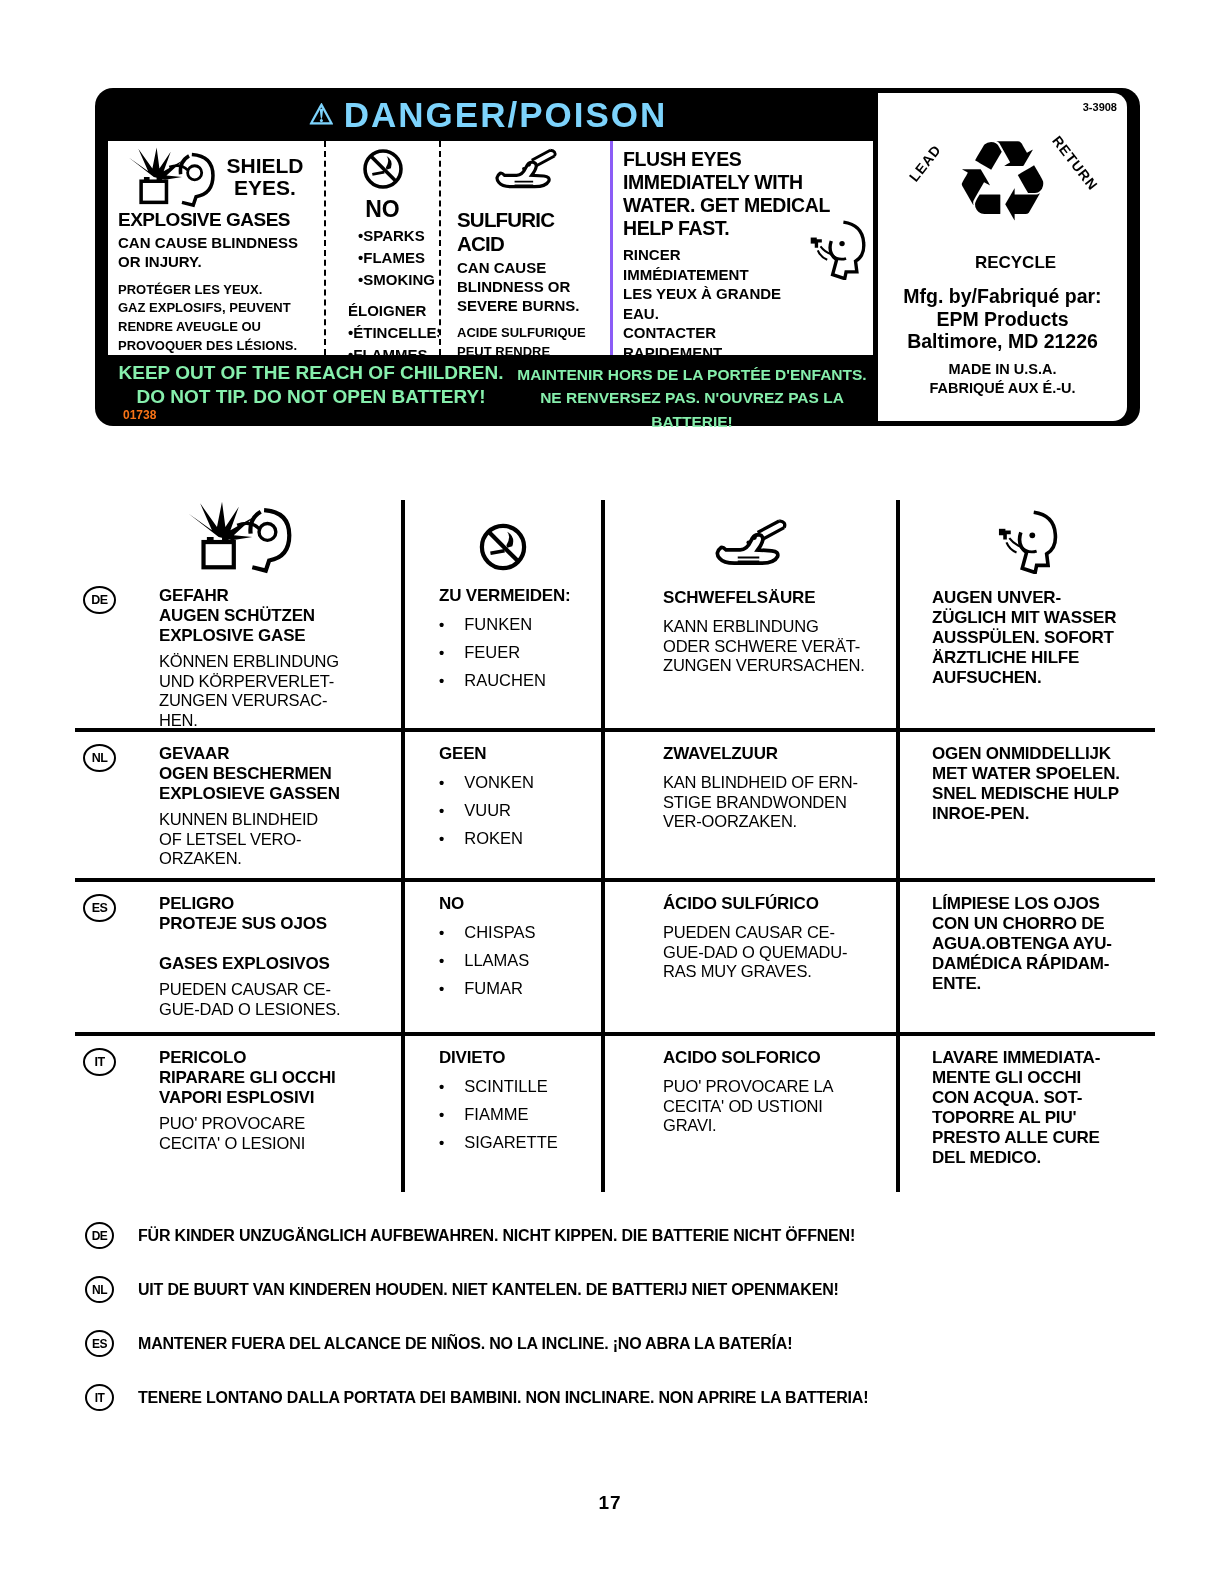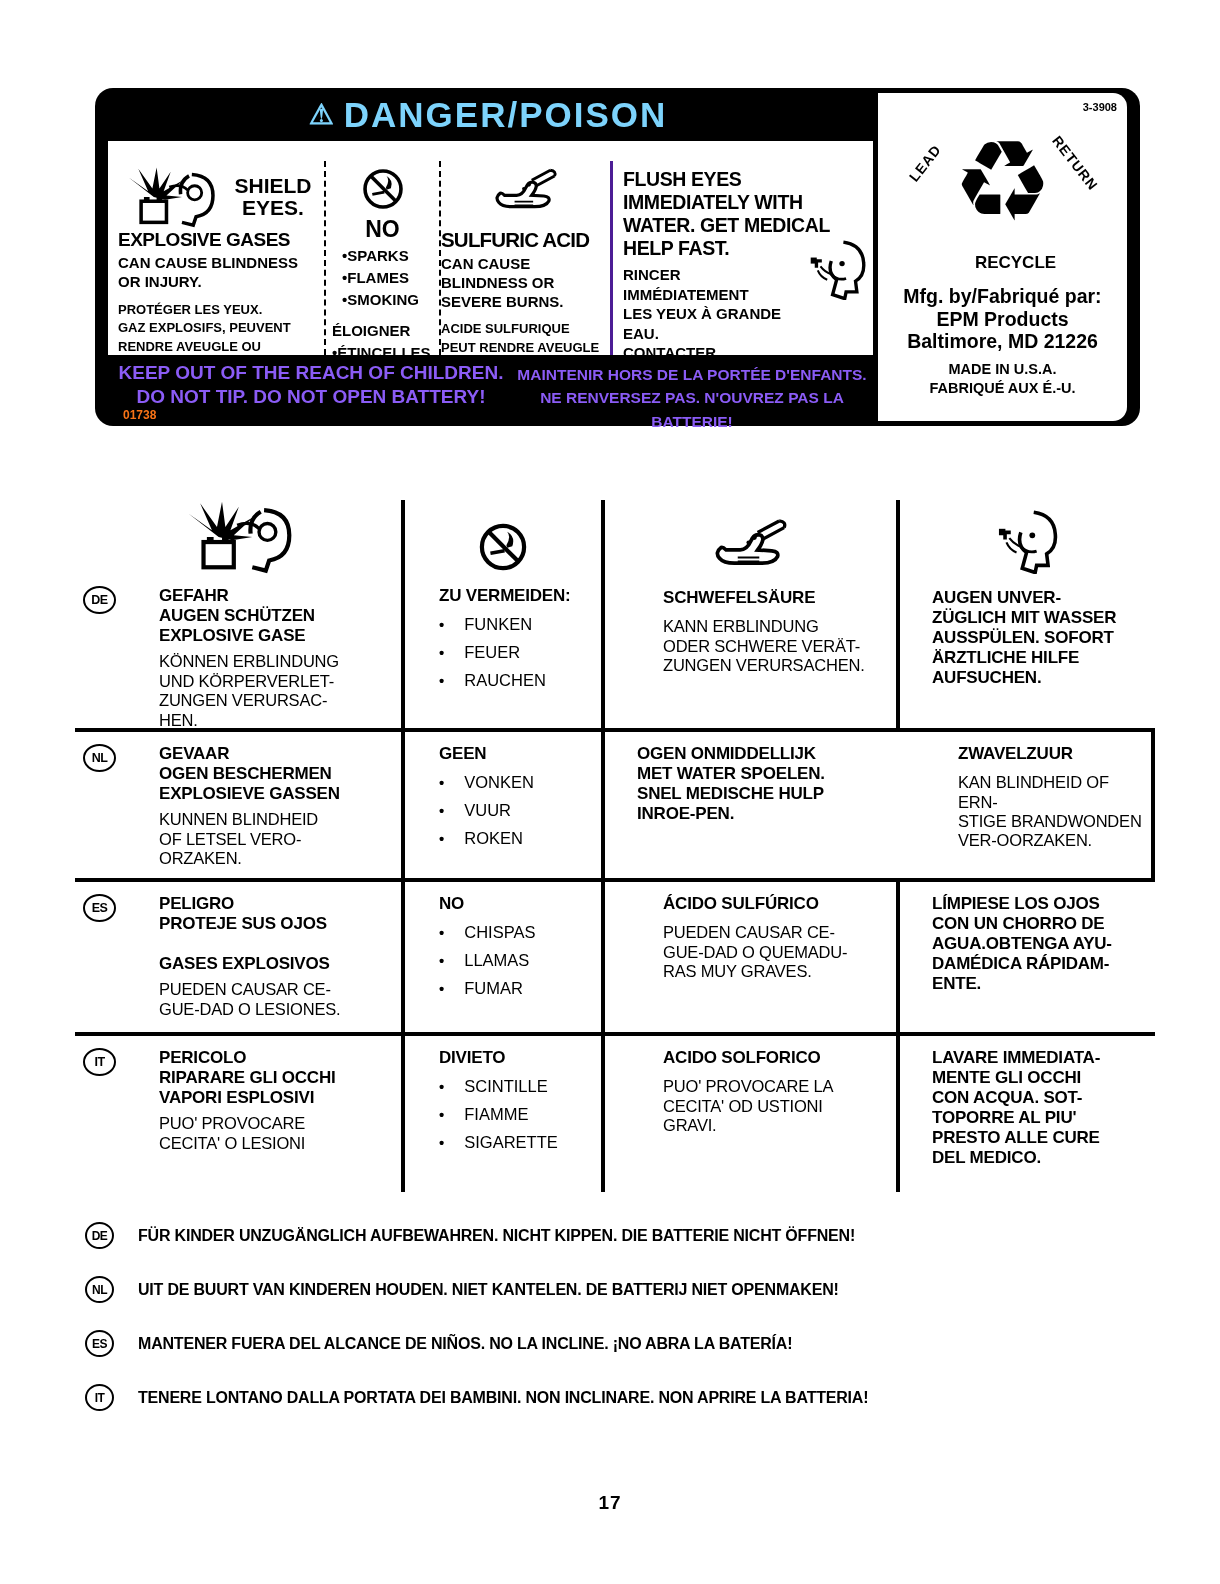--- a/index.html
+++ b/index.html
@@ -6,39 +6,39 @@
   .page{position:relative;width:1220px;height:1584px;background:#fff;color:#000;
         font-family:"Liberation Sans",sans-serif;overflow:hidden;}
   .ml{white-space:pre-line;}
 
   
   .label{position:absolute;left:95px;top:88px;width:1045px;height:338px;background:#000;border-radius:18px;}
   .label-title{position:absolute;left:0;top:7px;width:786px;text-align:center;color:#7dd3fc;
                font-size:35px;font-weight:bold;letter-spacing:2px;}
   .warn-tri{font-size:28px;margin-right:10px;vertical-align:3px;letter-spacing:0;}
   .label-main{position:absolute;left:13px;top:53px;width:765px;height:214px;background:#fff;display:flex;}
-  .lcol{box-sizing:border-box;padding:5px 0;overflow:hidden;margin-top:20px;}
+  .lcol{box-sizing:border-box;padding:5px 16px;overflow:hidden;}
   .lcol1{width:218px;border-right:2px dashed #000;padding-left:10px;}
   .lcol2{width:115px;border-right:2px dashed #000;text-align:center;}
-  .lcol3{width:172px;border-right:3px solid #4c1d95;text-align:left;}
+  .lcol3{width:172px;border-right:3px solid #8b5cf6;text-align:left;}
   .lcol4{width:258px;position:relative;padding-left:10px;}
   .lcol1-top{display:flex;align-items:center;}
   .lcol1-head{font-weight:bold;font-size:21px;line-height:1.05;text-align:center;flex:1;}
   .lcol1-sub{font-weight:bold;font-size:19px;letter-spacing:-0.5px;margin-top:1px;}
   .lbody{font-weight:bold;font-size:15px;line-height:1.25;margin-top:3px;}
   .lfr{font-weight:bold;font-size:13px;line-height:1.45;margin-top:9px;}
   .no-head{font-weight:bold;font-size:23px;margin-top:0;}
   .l2items{font-weight:bold;font-size:15px;line-height:1.45;text-align:left;margin:2px 0 0 16px;}
   .l2fr{font-weight:bold;font-size:15px;line-height:1.45;text-align:left;margin:10px 0 0 6px;}
   .l3head{font-weight:bold;font-size:20.5px;letter-spacing:-0.8px;margin-top:8px;}
   .l4en{font-weight:bold;font-size:19.5px;line-height:1.18;letter-spacing:-0.4px;margin-top:2px;}
   .l4fr{font-weight:bold;font-size:15px;line-height:1.3;margin-top:5px;}
   .icwrap{text-align:center;}
   .ic-eyewash-l4{position:absolute;right:2px;top:76px;}
-  .label-bottom{position:absolute;left:16px;top:273px;width:762px;display:flex;color:#8b5cf6;font-weight:bold;}
+  .label-bottom{position:absolute;left:16px;top:273px;width:762px;display:flex;color:#86efac;font-weight:bold;}
   .kb-en{font-size:19px;line-height:1.25;text-align:center;width:400px;}
   .kb-fr{font-size:15.5px;line-height:1.5;text-align:center;width:362px;padding-top:2px;}
   .label-code{position:absolute;left:28px;top:320px;color:#f97316;font-size:12px;font-weight:bold;}
 
   
   .mfg-panel{position:absolute;left:783px;top:5px;width:249px;height:328px;background:#fff;
              border-radius:0 14px 14px 0;}
   .part-no{position:absolute;top:8px;right:10px;font-size:11px;font-weight:bold;}
   .recycle-wrap{position:absolute;top:26px;left:0;width:100%;height:140px;text-align:center;}
   .recycle-glyph{font-family:"DejaVu Sans",sans-serif;font-size:112px;line-height:124px;display:inline-block;}
@@ -294,31 +294,31 @@
         </div>
       <div class="avoid-item">
           <span class="bullet">•</span>
           <span>VUUR</span>
         </div>
       <div class="avoid-item">
           <span class="bullet">•</span>
           <span>ROKEN</span>
         </div>
     </div>
+    <div class="cell vb hb c3pad hbpad1">
+      <div class="thead">ZWAVELZUUR</div>
+      <div class="c3body ml">KAN BLINDHEID OF ERN-
+STIGE BRANDWONDEN
+VER-OORZAKEN.</div>
+    </div>
     <div class="cell hb c4pad hbpad1">
       <div class="c4text ml">OGEN ONMIDDELLIJK
 MET WATER SPOELEN.
 SNEL MEDISCHE HULP
 INROE-PEN.</div>
-    </div>
-    <div class="cell vb hb c3pad hbpad1">
-      <div class="thead">ZWAVELZUUR</div>
-      <div class="c3body ml">KAN BLINDHEID OF ERN-
-STIGE BRANDWONDEN
-VER-OORZAKEN.</div>
     </div>
 
     <div class="cell vb hb c1pad hbpad1">
       <span class="lang-badge btn">ES</span>
       <div class="thead ml">PELIGRO
 PROTEJE SUS OJOS
 
 GASES EXPLOSIVOS</div>
       <div class="tbody2 ml">PUEDEN CAUSAR CE-
 GUE-DAD O LESIONES.</div>

